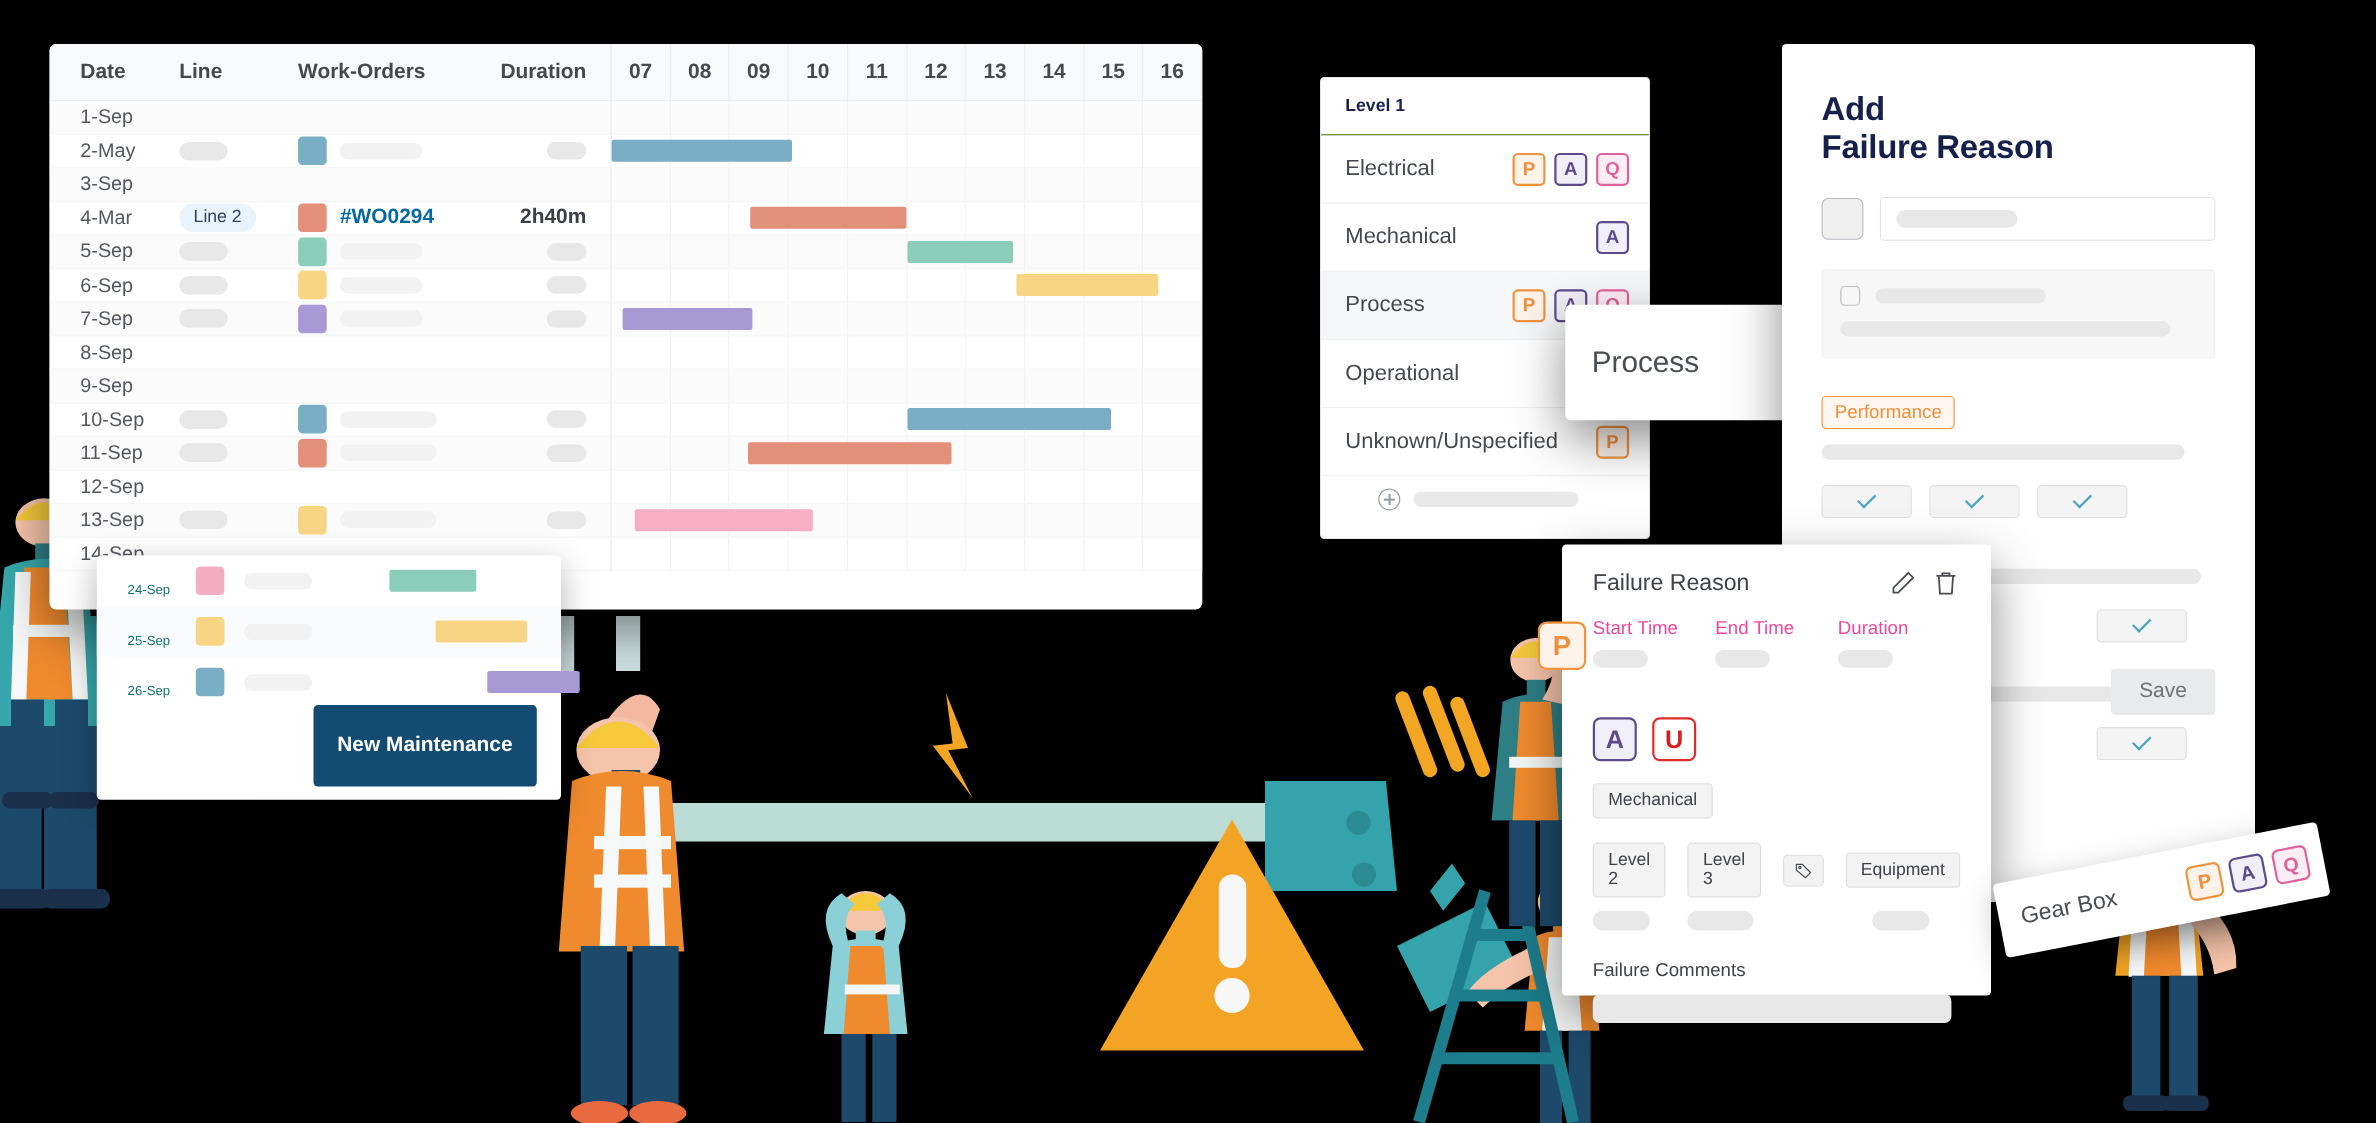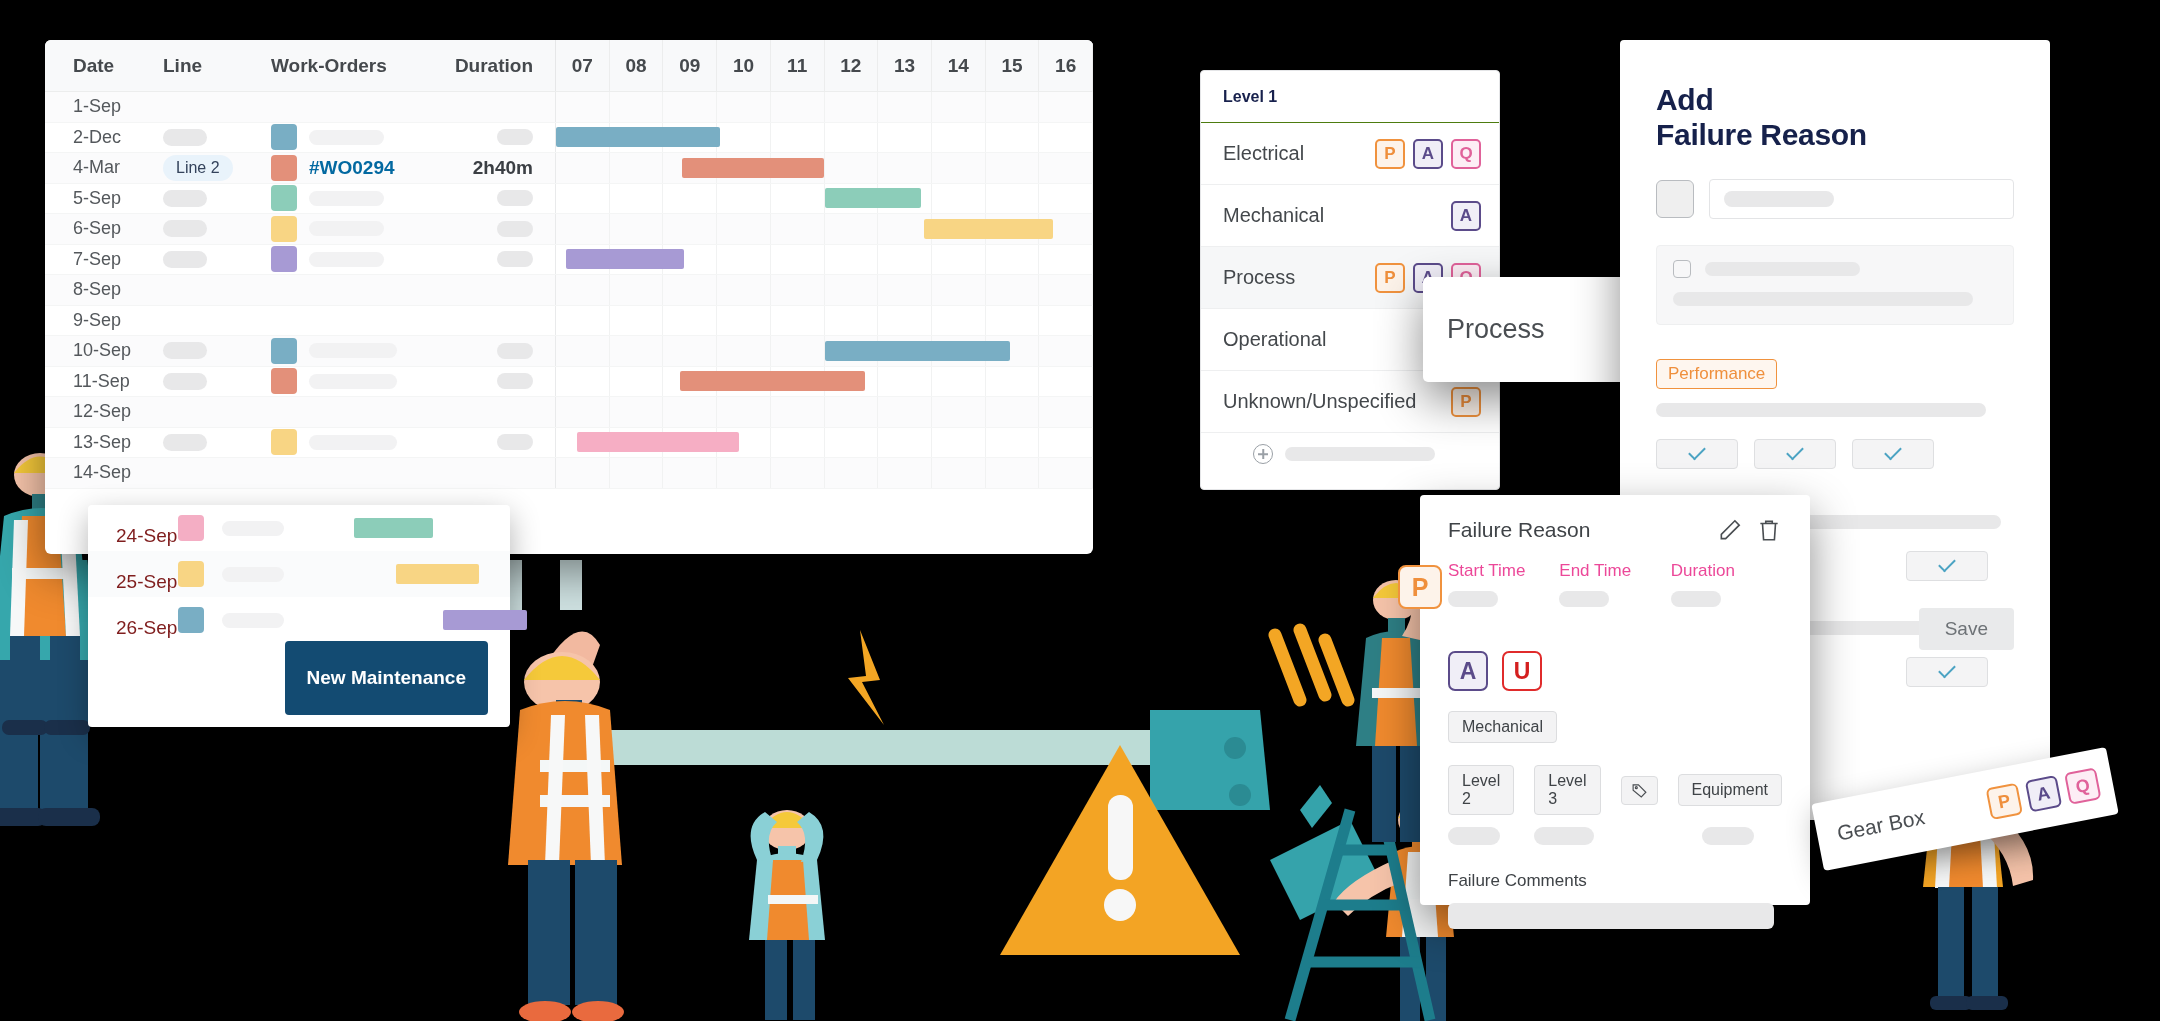--- a/index.html
+++ b/index.html
@@ -57,21 +57,21 @@
   .daygrid { position:absolute; inset:0; display:flex; pointer-events:none; }
   .daygrid span { flex:1; border-right:1px solid #f1f2f2; }
 
   .bar { position:absolute; top:50%; transform:translateY(-50%);
          height:20px; border-radius:2px; }
 
   
   #overlay-sched { left:88px; top:505px; width:422px; height:222px; border-radius:4px; }
   .ov-row { display:flex; align-items:center; height:46px; padding-left:28px; }
   .ov-row:nth-child(2) { background:#fafbfc; }
-  .ov-date { font-size:19px; color:#7f1d1d; width:62px;margin-top:16px; }
+  .ov-date { font-size:12px; color:#0f766e; width:62px;margin-top:16px; }
   .ov-track { position:relative; flex:1; height:100%; }
   .ov-bar { position:absolute; top:50%; transform:translateY(-50%); height:20px; border-radius:2px; }
   #newmaint {
     position:absolute; right:22px; bottom:12px;
     background:#134b72; color:#fff; font-size:19px; font-weight:700;
     padding:26px 22px; border-radius:4px; border:none; white-space:nowrap;
   }
 
   
   #level1 { left:1200px; top:70px; width:300px; height:420px; border:1px solid #e4e5e7; border-radius:4px; }
@@ -327,21 +327,21 @@
                 <span></span>
                 <span></span>
                 <span></span>
                 <span></span>
                 <span></span>
                 <span></span>
               </div>
             </div>
           </div>
           <div class="g-row">
-            <div class="cell c-date">2-Dec</div>
+            <div class="cell c-date">2-May</div>
             <div class="cell c-line">
               <span class="sk" style="width: 44px; height: 17px;"></span>
             </div>
             <div class="cell c-wo">
               <span class="swatch" style="background: rgb(121, 174, 196);"></span>
               <span class="sk-lite" style="width: 75px; height: 15px; margin-left: 12px;"></span>
             </div>
             <div class="cell c-dur">
               <span class="sk" style="width: 36px; height: 16px;"></span>
             </div>
@@ -352,20 +352,40 @@
                 <span></span>
                 <span></span>
                 <span></span>
                 <span></span>
                 <span></span>
                 <span></span>
                 <span></span>
                 <span></span>
               </div>
               <div class="bar" style="left: 0%; width: 30.5%; background: rgb(121, 174, 196);"></div>
+            </div>
+          </div>
+          <div class="g-row">
+            <div class="cell c-date">3-Sep</div>
+            <div class="cell c-line"></div>
+            <div class="cell c-wo"></div>
+            <div class="cell c-dur"></div>
+            <div class="cell c-track">
+              <div class="daygrid">
+                <span></span>
+                <span></span>
+                <span></span>
+                <span></span>
+                <span></span>
+                <span></span>
+                <span></span>
+                <span></span>
+                <span></span>
+                <span></span>
+              </div>
             </div>
           </div>
           <div class="g-row">
             <div class="cell c-date">4-Mar</div>
             <div class="cell c-line">
               <span class="linechip">Line 2</span>
             </div>
             <div class="cell c-wo">
               <span class="swatch" style="background: rgb(227, 144, 122);"></span>
               <span class="cell c-wolabel">#WO0294</span>

